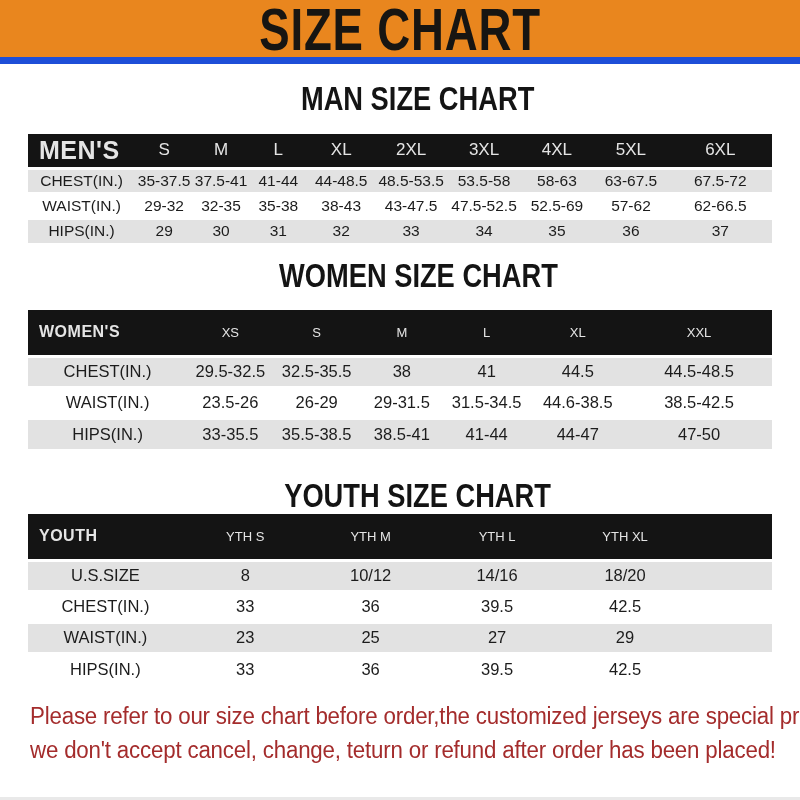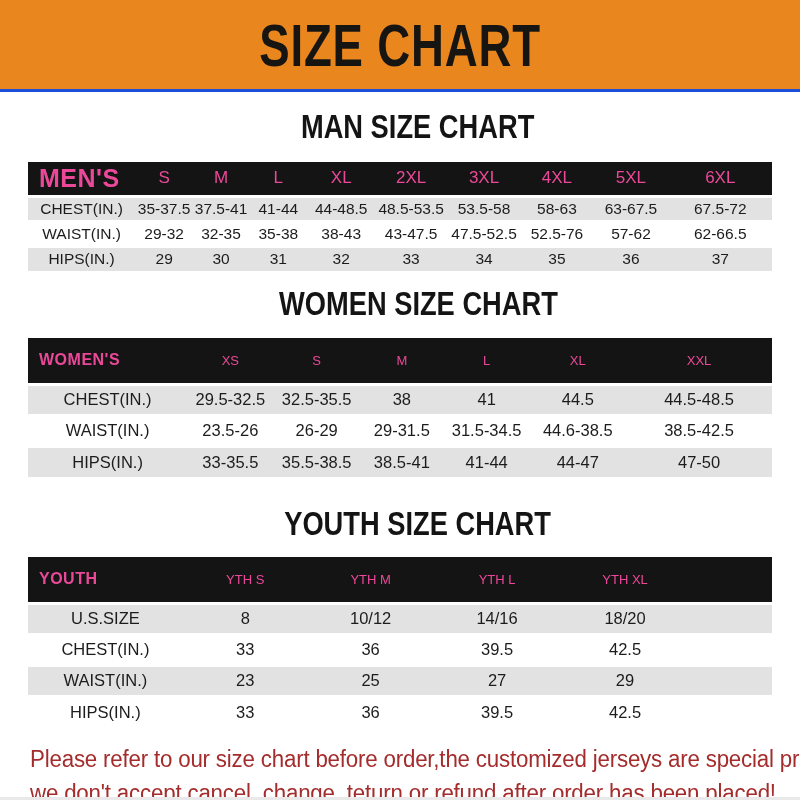--- a/index.html
+++ b/index.html
@@ -9,23 +9,23 @@
     width: 800px; height: 800px;
     margin: 0 auto;
     background: #ffffff;
     font-family: "Liberation Sans", sans-serif;
     overflow: hidden;
     border-bottom: 3px solid #e9e9e9;
   }
 
   
   .banner {
-    height: 92px;
+    height: 64px;
     background: #e9861e;
-    border-bottom: 3px solid #1d4ed8;
+    border-bottom: 7px solid #1d4ed8;
     display: flex; align-items: center; justify-content: center;
   }
   .banner h1 {
     font-size: 57px;
     font-weight: 700;
     color: #171512;
     letter-spacing: 1px;
     transform: scale(0.80, 1.04);
     transform-origin: center;
     white-space: nowrap;
@@ -51,27 +51,27 @@
 
   
   table {
     width: 744px;
     margin: 0 auto;
     border-collapse: collapse;
     table-layout: fixed;
   }
   .tbl-men   { margin-top: 17px; }
   .tbl-women { margin-top: 16px; }
-  .tbl-youth { margin-top: 15px; }
+  .tbl-youth { }
 
   tr.bar {
     background: #141414;
   }
   tr.bar th {
-    color: #ec4899;
+    color: #e5e5e5;
     font-weight: 400;
     text-align: center;
     white-space: nowrap;
   }
   tr.bar th.corner {
     font-weight: 700;
     text-align: left;
     padding-left: 11px;
     letter-spacing: 0.5px;
   }
@@ -160,21 +160,21 @@
         <td>67.5-72</td>
       </tr>
       <tr class="plain">
         <th>WAIST(IN.)</th>
         <td>29-32</td>
         <td>32-35</td>
         <td>35-38</td>
         <td>38-43</td>
         <td>43-47.5</td>
         <td>47.5-52.5</td>
-        <td>52.5-76</td>
+        <td>52.5-69</td>
         <td>57-62</td>
         <td>62-66.5</td>
       </tr>
       <tr class="shade">
         <th>HIPS(IN.)</th>
         <td>29</td>
         <td>30</td>
         <td>31</td>
         <td>32</td>
         <td>33</td>

